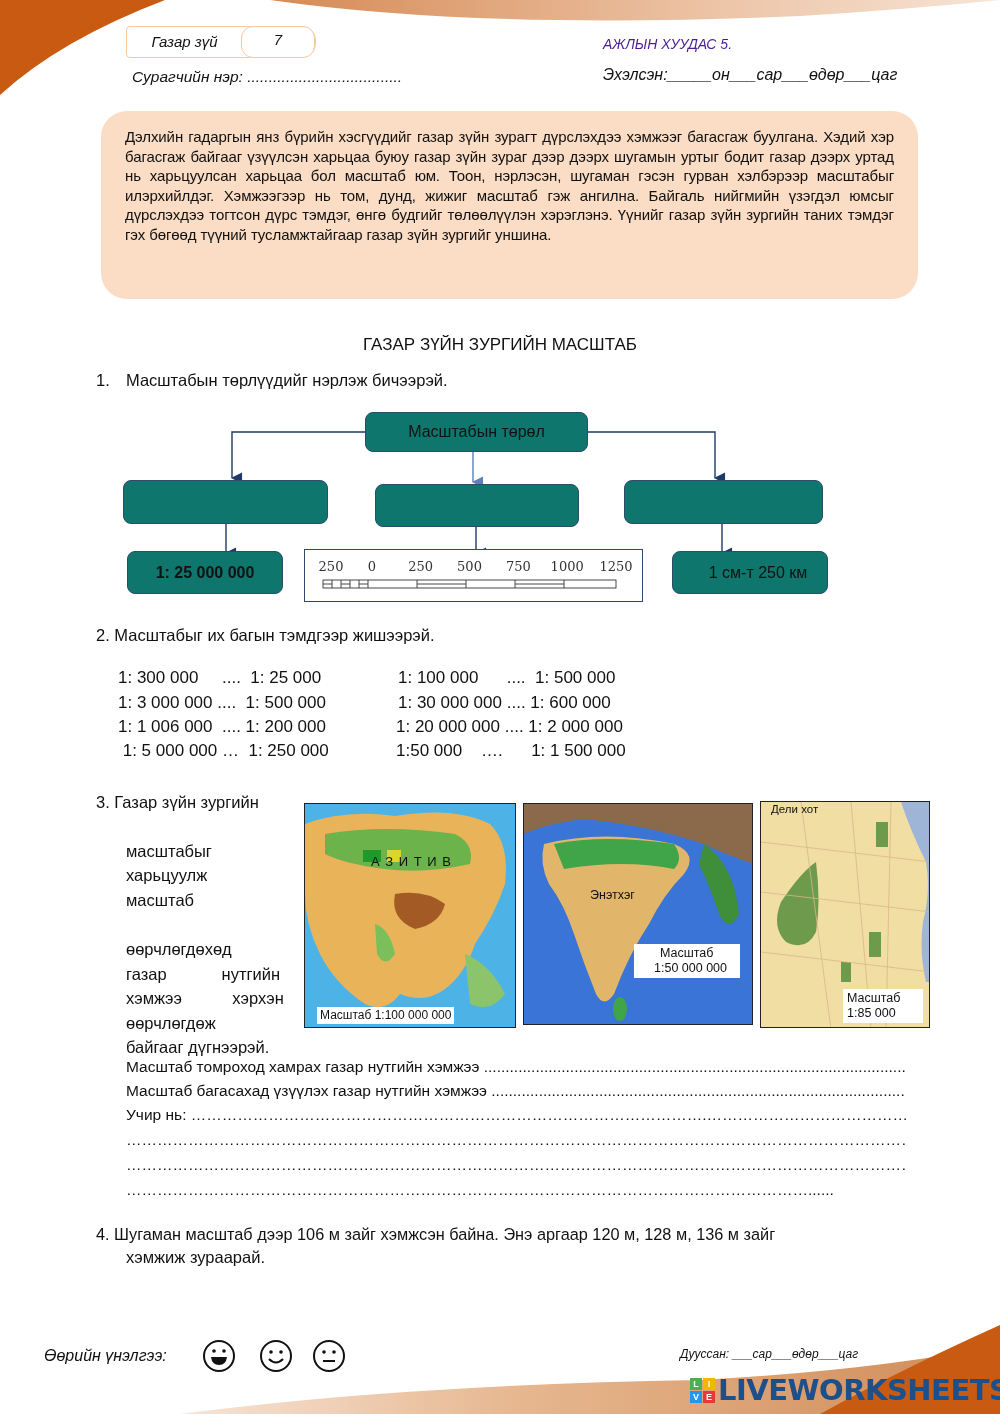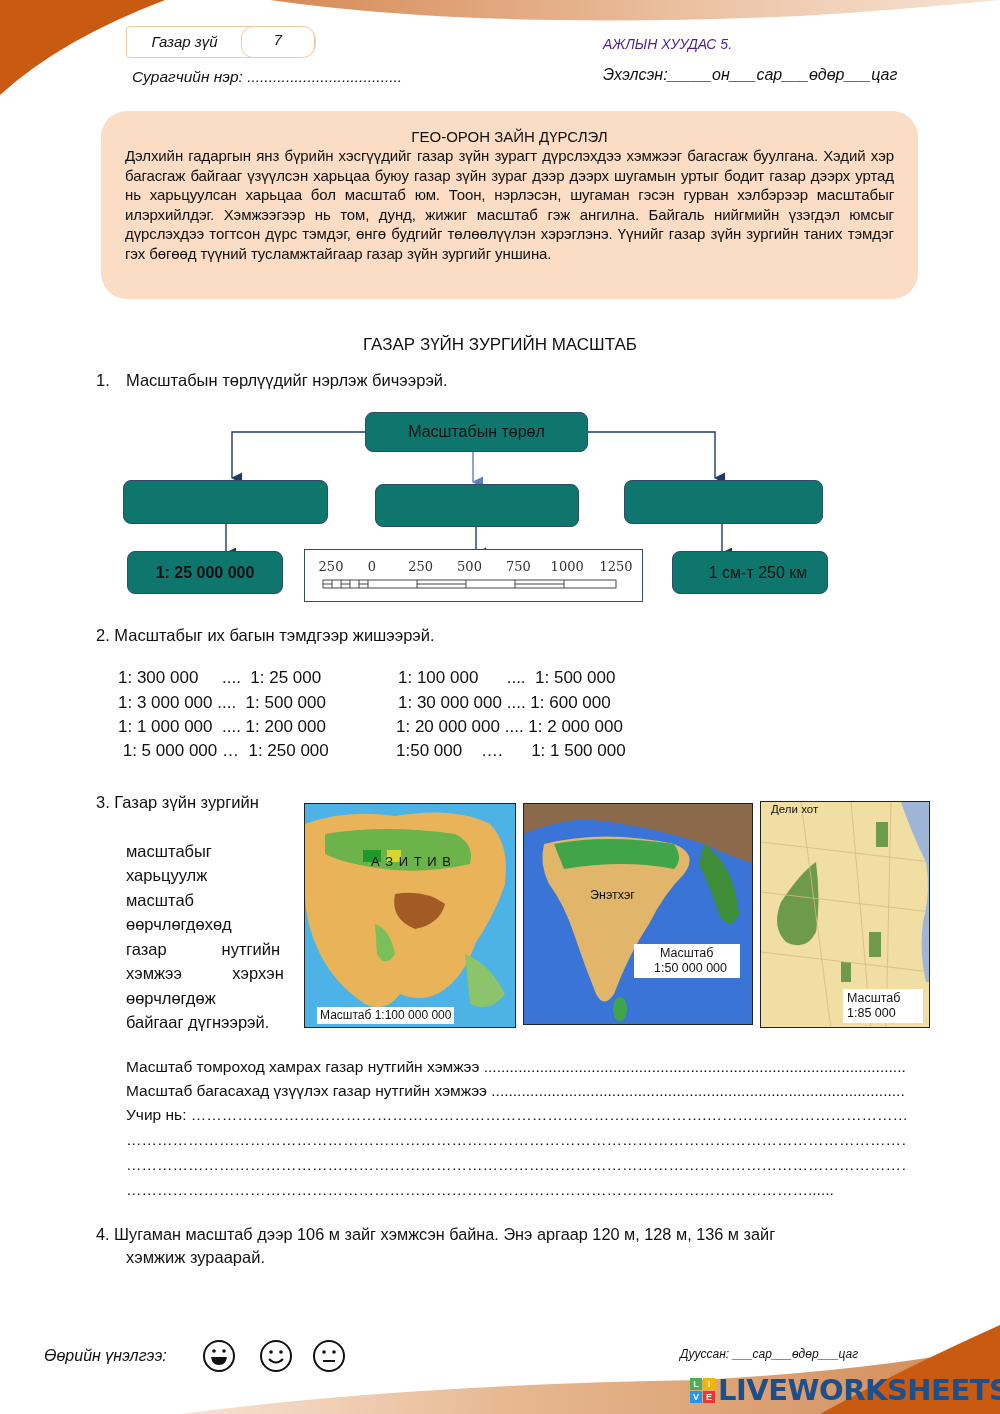--- a/index.html
+++ b/index.html
@@ -70,21 +70,20 @@
 
 <div class="abs subject-box">
   <div class="abs subject-label">Газар зүй</div>
   <div class="abs grade-box">7</div>
 </div>
 <div class="abs worksheet-no">АЖЛЫН ХУУДАС 5.</div>
 <div class="abs student-name">Сурагчийн нэр: ....................................</div>
 <div class="abs started">Эхэлсэн:_____он___сар___өдөр___цаг</div>
 
 <div class="abs info-box">
-  <div class="info-title">ГЕО-ОРОН ЗАЙН ДҮРСЛЭЛ</div>
   <div class="info-text">Дэлхийн гадаргын янз бүрийн хэсгүүдийг газар зүйн зурагт дүрслэхдээ хэмжээг багасгаж буулгана. Хэдий хэр багасгаж байгааг үзүүлсэн харьцаа буюу  газар зүйн зураг дээр дээрх шугамын уртыг бодит газар дээрх уртад нь харьцуулсан харьцаа бол масштаб юм. Тоон, нэрлэсэн, шугаман гэсэн гурван хэлбэрээр масштабыг илэрхийлдэг. Хэмжээгээр нь том, дунд, жижиг масштаб гэж ангилна. Байгаль нийгмийн үзэгдэл юмсыг дүрслэхдээ тогтсон дүрс тэмдэг, өнгө будгийг төлөөлүүлэн хэрэглэнэ. Үүнийг газар зүйн зургийн таних тэмдэг гэх бөгөөд түүний тусламжтайгаар газар зүйн зургийг уншина.</div>
 </div>
 
 <div class="abs section-title">ГАЗАР ЗҮЙН ЗУРГИЙН МАСШТАБ</div>
 
 <div class="abs q-text" style="left:96px; top:371px;">1.</div>
 <div class="abs q-text" style="left:126px; top:371px;">Масштабын төрлүүдийг нэрлэж бичээрэй.</div>
 
 <svg class="abs" style="left:0; top:0;" width="1000" height="620">
   <defs>
@@ -152,33 +151,33 @@
       <line x1="259" y1="3" x2="259" y2="11"></line>
       <line x1="112" y1="7" x2="161" y2="7"></line>
       <line x1="210" y1="7" x2="259" y2="7"></line>
     </g>
   </svg>
 </div>
 
 <div class="abs q-text" style="left:96px; top:626px;">2.  Масштабыг их багын тэмдгээр жишээрэй.</div>
 <div class="cmp" style="left:118px; top:668px;">1: 300 000     ....  1: 25 000</div>
 <div class="cmp" style="left:118px; top:693px;">1: 3 000 000 ....  1: 500 000</div>
-<div class="cmp" style="left:118px; top:717px;">1: 1 000 000  .... 1: 200 000</div>
+<div class="cmp" style="left:118px; top:717px;">1: 1 006 000  .... 1: 200 000</div>
 <div class="cmp" style="left:118px; top:741px;"> 1: 5 000 000 …  1: 250 000</div>
 <div class="cmp" style="left:398px; top:668px;">1: 100 000      ....  1: 500 000</div>
 <div class="cmp" style="left:398px; top:693px;">1: 30 000 000 .... 1: 600 000</div>
 <div class="cmp" style="left:396px; top:717px;">1: 20 000 000 .... 1: 2 000 000</div>
 <div class="cmp" style="left:396px; top:741px;">1:50 000    ….      1: 1 500 000</div>
 
 <div class="abs" style="left:96px; top:790px; font-size:16.5px; line-height:24.5px; width:192px;">
   <div>3. Газар зүйн зургийн</div>
   <div style="padding-left:30px;margin-top:24px;">масштабыг</div>
   <div style="padding-left:30px;">харьцуулж</div>
   <div style="padding-left:30px;">масштаб</div>
-  <div style="padding-left:30px;">өөрчлөгдөхөд</div>
+  <div style="padding-left:30px;margin-top:25px;">өөрчлөгдөхөд</div>
   <div style="padding-left:30px; white-space:pre;">газар            нутгийн</div>
   <div style="padding-left:30px; white-space:pre;">хэмжээ           хэрхэн</div>
   <div style="padding-left:30px;">өөрчлөгдөж</div>
   <div style="padding-left:30px;">байгааг дүгнээрэй.</div>
 </div>
 
 <div class="map" style="left:304px; top:803px; width:212px; height:225px; background:#3fa9de;">
   <svg width="212" height="225">
     <rect width="212" height="225" fill="#4db3e6"></rect>
     <path d="M0 20 Q 40 5 90 12 Q 150 2 185 20 Q 205 40 200 80 Q 190 110 170 140 Q 160 170 140 185 Q 120 200 95 190 Q 80 210 60 200 Q 30 180 15 150 Q 0 120 0 90 Z" fill="#e9b35a"></path>

